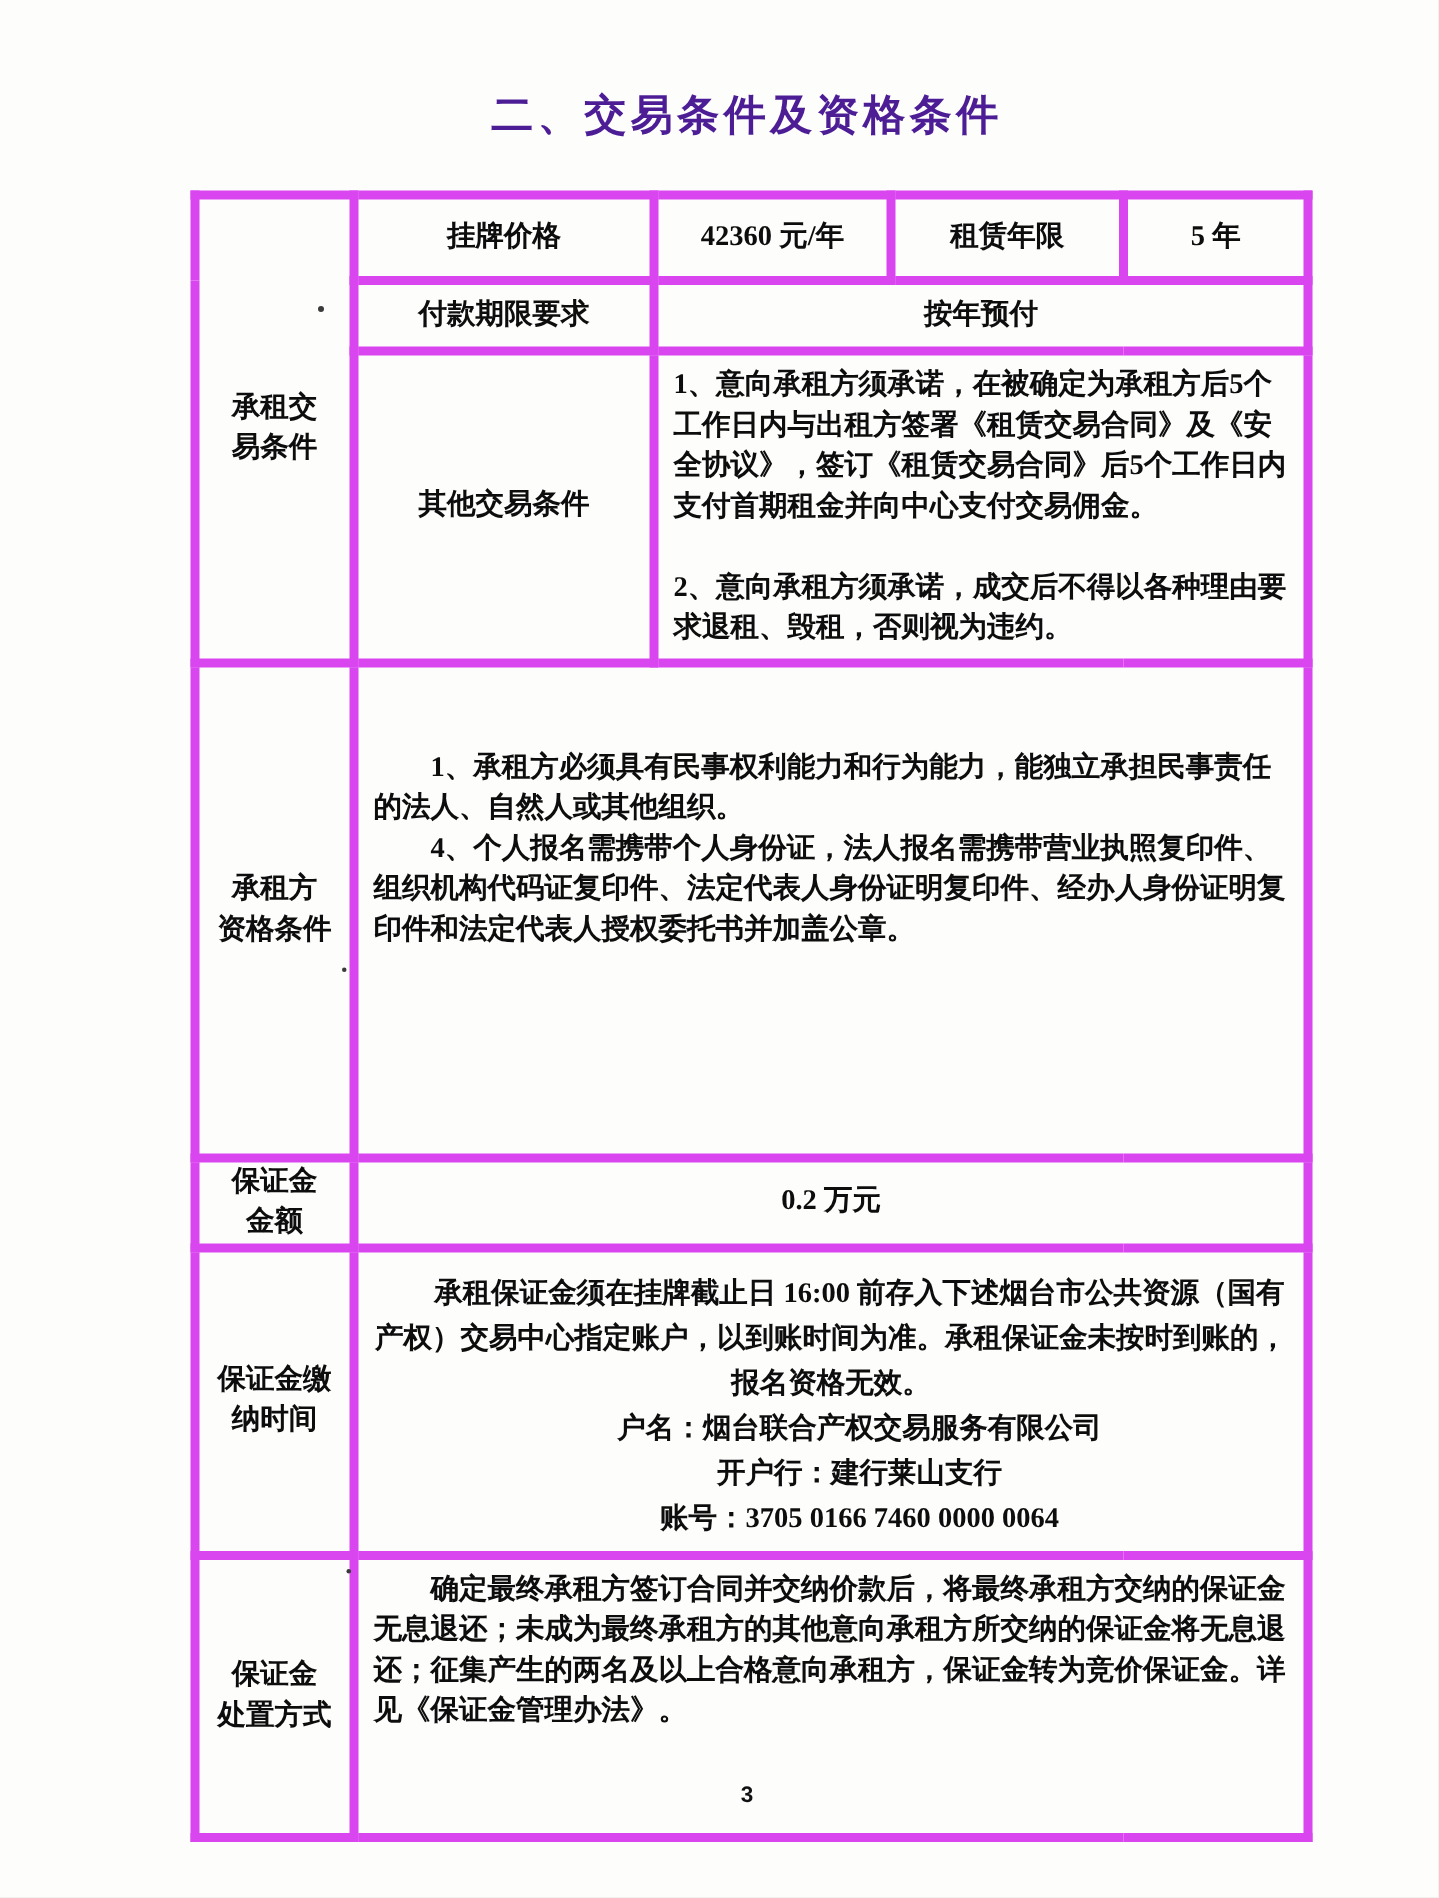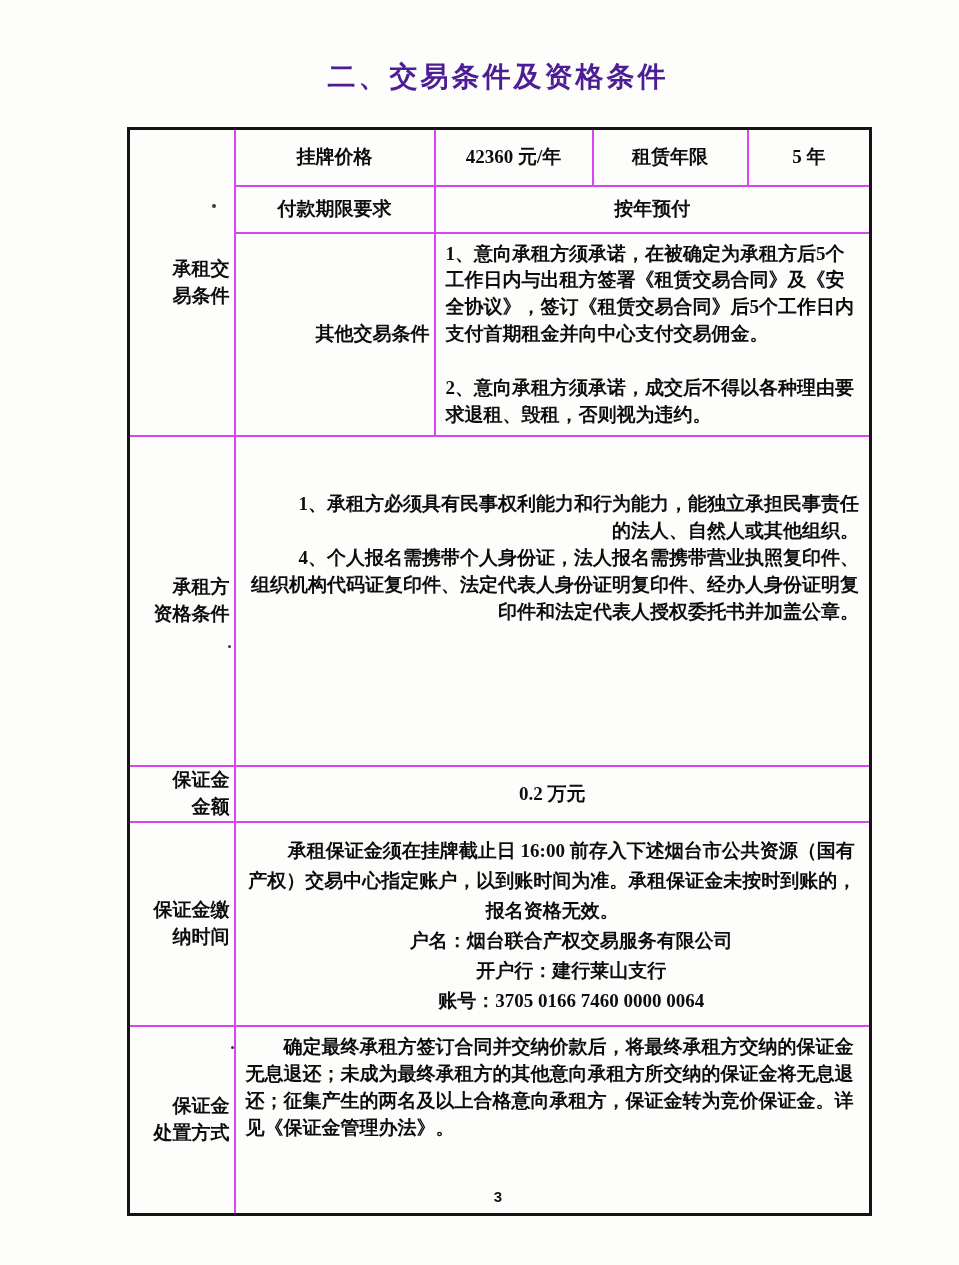--- a/index.html
+++ b/index.html
@@ -32,50 +32,50 @@
   table.cond-table {
     position: absolute;
     top: 127px;
     left: 127px;
     width: 742px;
     border-collapse: collapse;
     table-layout: fixed;
     border: 3px solid #141414;
   }
   table.cond-table td {
-    border: 2px solid #d946ef;
+    border: 6px solid #d946ef;
     font-size: 19px;
     font-weight: 600;
     line-height: 1.42;
     overflow: hidden;
   }
   td.lbl {
-    text-align: right;
+    text-align: center;
     vertical-align: middle;
     white-space: pre-line;
     line-height: 1.5;
     padding: 0 4px;
   }
   td.val {
     text-align: center;
     vertical-align: middle;
     padding: 2px 6px;
   }
   td.txt {
     text-align: left;
     vertical-align: top;
     padding: 7px 10px 6px 10px;
   }
   td.txt p { margin: 0; }
   .gap-after { margin-bottom: 27px !important; }
   .indent { text-indent: 2em; }
-  td.qual-cell { padding-top: 54px; text-align: right; }
+  td.qual-cell { padding-top: 54px; }
   td.time-cell { padding-top: 13px; line-height: 1.58; text-align: center; }
   td.time-cell p { line-height: 1.58; }
-  td.disp-cell { padding-top: 7px; line-height: 2.32; }
+  td.disp-cell { padding-top: 7px; line-height: 2.32; font-family: Liberation Mono, monospace; }
   .page-number {
     position: absolute;
     top: 1188px;
     left: 127px;
     width: 742px;
     text-align: center;
     font-family: "Liberation Sans", sans-serif;
     font-size: 15px;
     font-weight: bold;
     color: #111;

